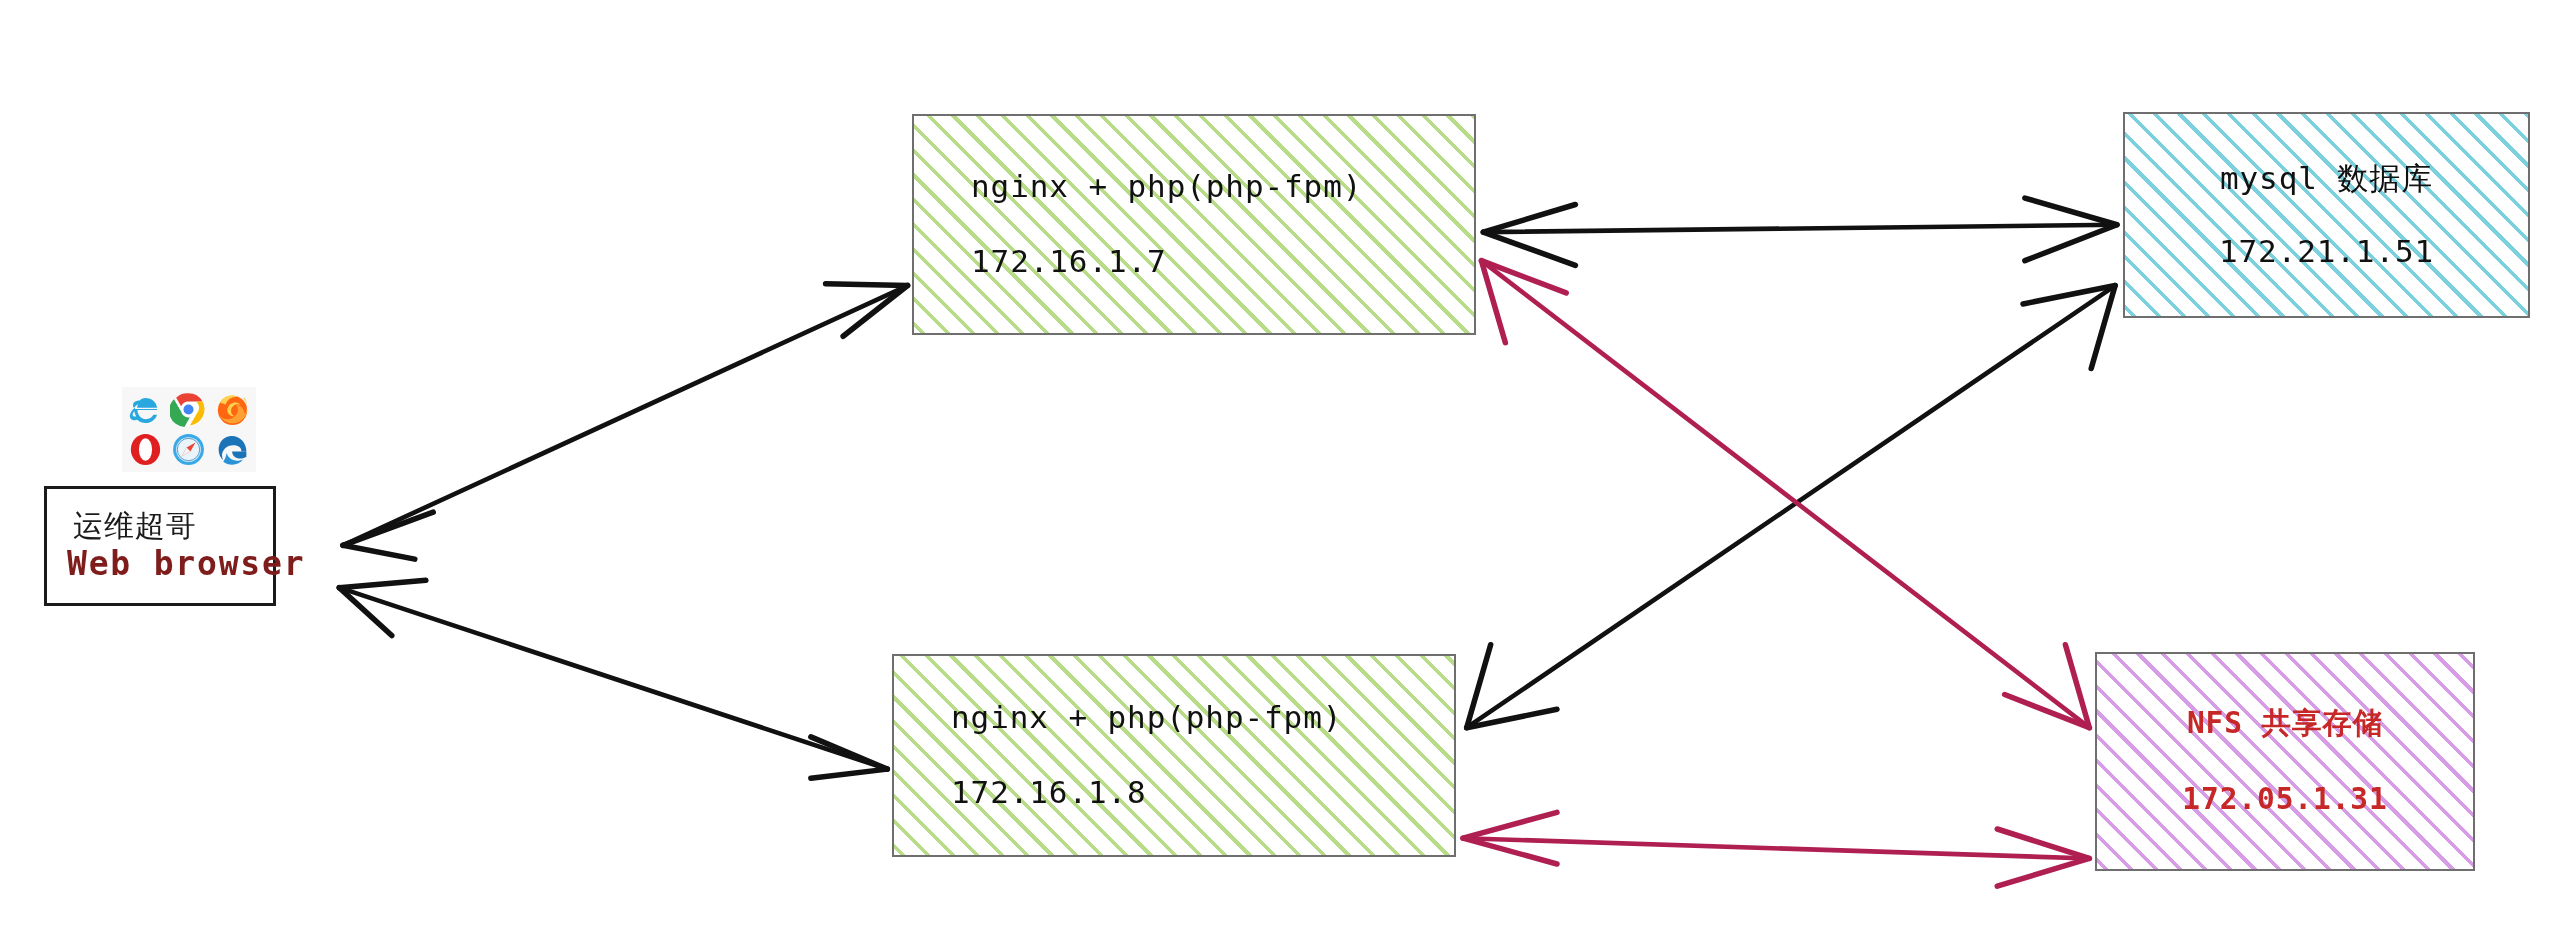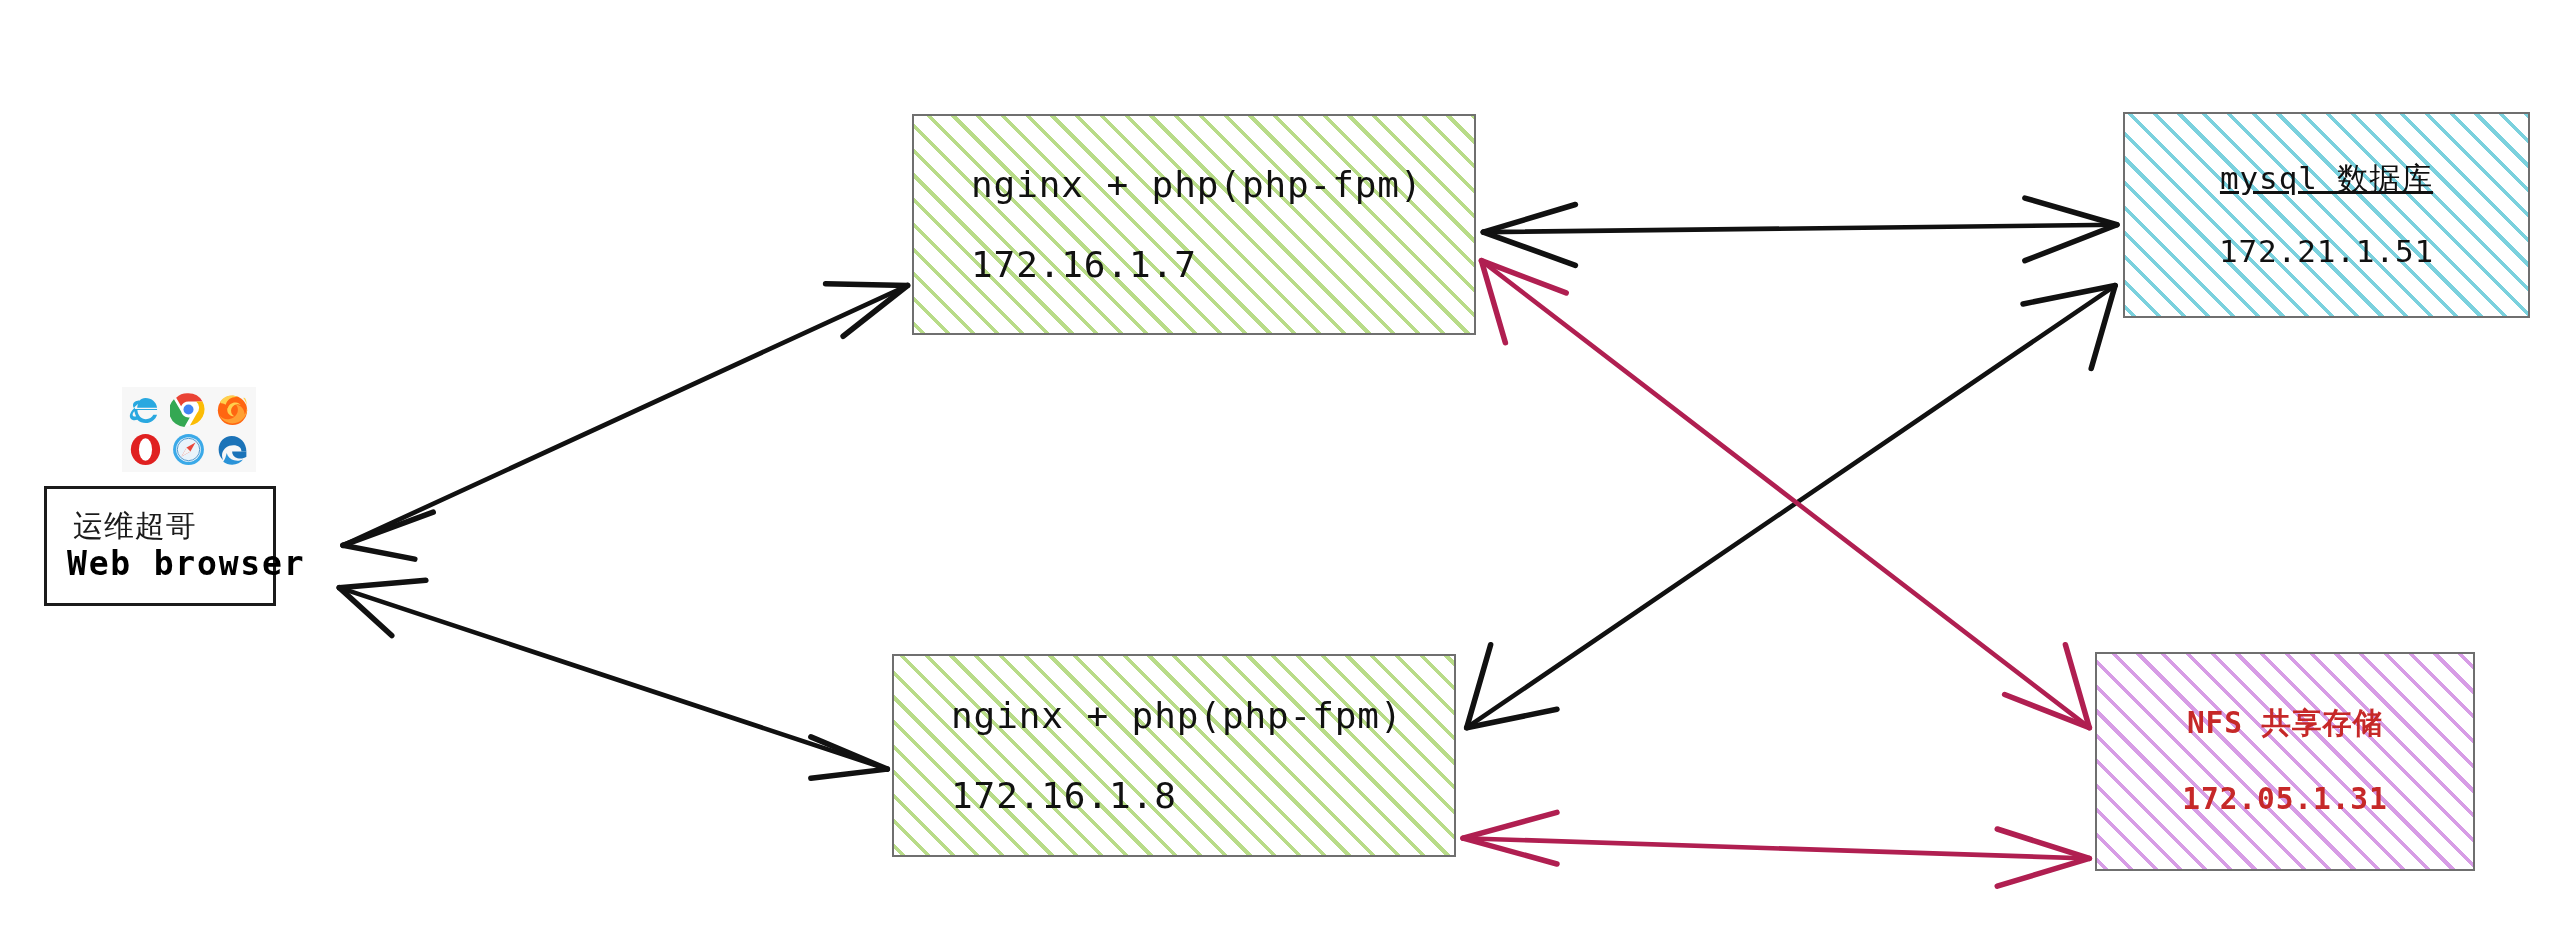--- a/index.html
+++ b/index.html
@@ -53,21 +53,21 @@
     font-size: 30px;
     color: #1b1b1b;
     letter-spacing: 0.9px;
     align-self: flex-start;
     margin-left: 26px;
     margin-bottom: 1.8px;
   }
   #browser-box .node-line.l2 {
     font-size: 33px;
     font-weight: 700;
-    color: #000000;
+    color: #7f1d1d;
     letter-spacing: 1.8px;
     align-self: flex-start;
     margin-left: 20px;
   }
 
   
   #browser-icons {
     position: absolute;
     left: 122px;
     top: 387px;
@@ -120,21 +120,21 @@
       45deg,
       rgba(141, 198, 63, 0.00) 0px,
       rgba(141, 198, 63, 0.00) 4.6px,
       rgba(141, 198, 63, 0.62) 4.6px,
       rgba(141, 198, 63, 0.62) 8.3px,
       rgba(141, 198, 63, 0.00) 8.3px,
       rgba(141, 198, 63, 0.00) 17.5px
     );
   }
   #nginx1 .node-line, #nginx2 .node-line {
-    font-size: 36px;
+    font-size: 31px;
     color: #111111;
     letter-spacing: 0.9px;
   }
   #nginx1 .node-line.l1, #nginx2 .node-line.l1 { margin-bottom: 39px; }
   #nginx1 .node-line.l2, #nginx2 .node-line.l2 {
     align-self: flex-start;
     margin-left: 57px;
   }
   #nginx1 .node-line.l1, #nginx2 .node-line.l1 {
     align-self: flex-start;
@@ -154,21 +154,21 @@
       rgba(34, 178, 199, 0.60) 8.3px,
       rgba(34, 178, 199, 0.00) 8.3px,
       rgba(34, 178, 199, 0.00) 17.5px
     );
   }
   #mysql .node-line {
     font-size: 31px;
     color: #111111;
     letter-spacing: 0.9px;
   }
-  #mysql .node-line.l1 { margin-bottom: 37px; text-decoration: underline; }
+  #mysql .node-line.l1 { margin-bottom: 37px; }
 
   #nfs {
     left: 2095px;
     top: 652px;
     width: 380px;
     height: 219px;
     background-image: repeating-linear-gradient(
       45deg,
       rgba(186, 85, 211, 0.00) 0px,
       rgba(186, 85, 211, 0.00) 4.6px,

